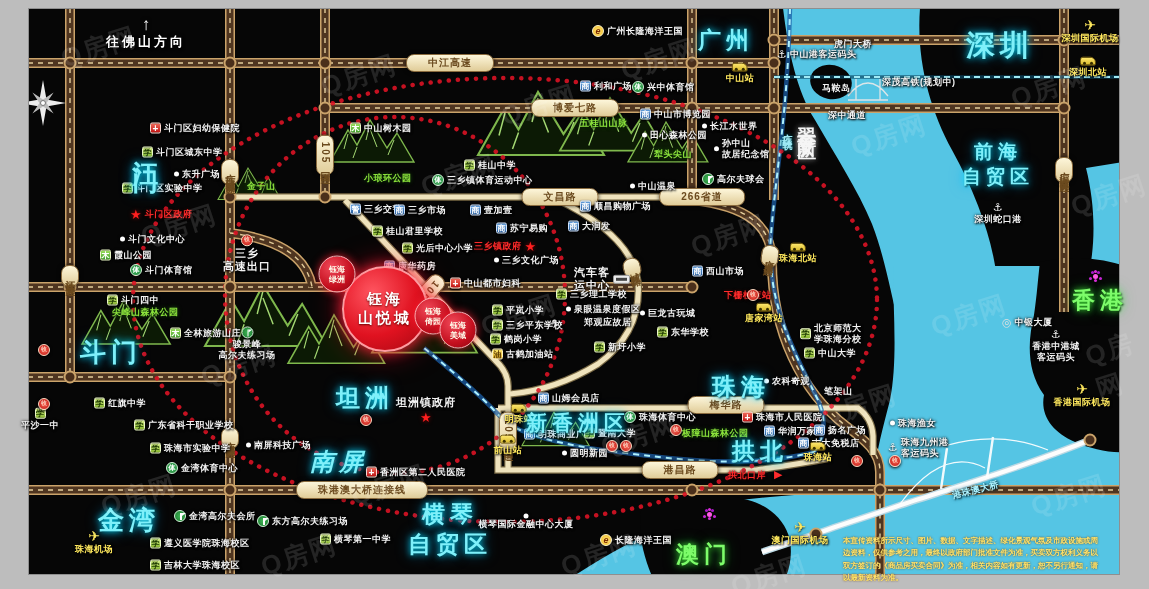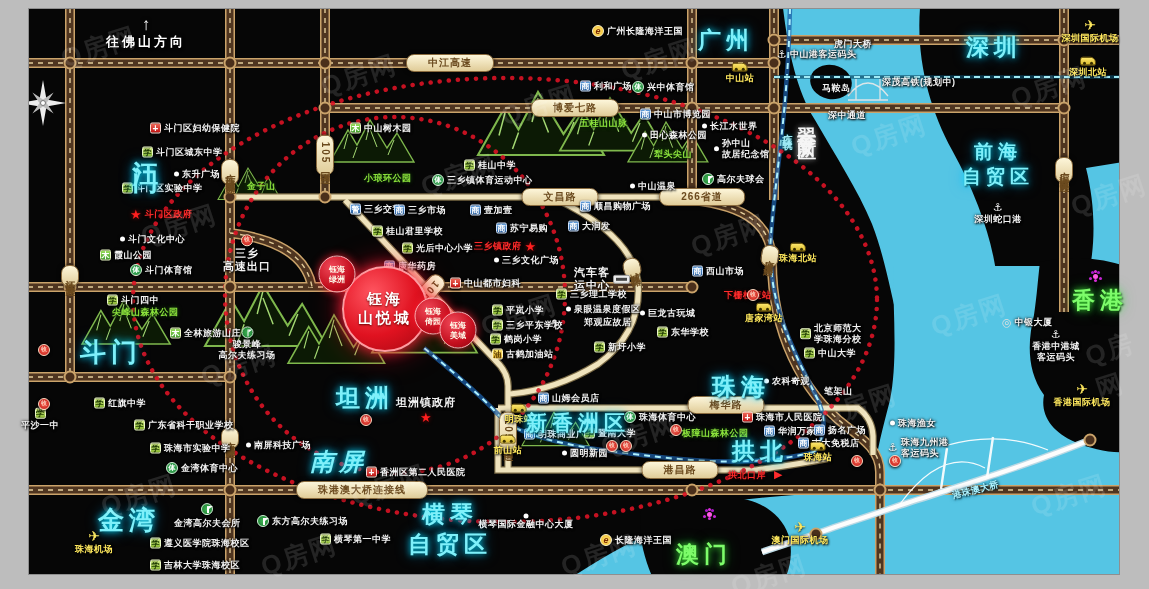--- a/index.html
+++ b/index.html
@@ -270,21 +270,21 @@
       <div class="poi" style="left: 170px; top: 333px;"><span class="ic ic-park">木</span><span class="lbl ">全林旅游山庄</span></div>
       <div class="poi" style="left: 247px; top: 186px;"><span class="lbl g">金子山</span></div>
       <div class="poi" style="left: 94px; top: 403px;"><span class="ic ic-school">学</span><span class="lbl ">红旗中学</span></div>
       <div class="poi" style="left: 134px; top: 425px;"><span class="ic ic-school">学</span><span class="lbl ">广东省科干职业学校</span></div>
       <div class="poi" style="left: 150px; top: 448px;"><span class="ic ic-school">学</span><span class="lbl ">珠海市实验中学</span></div>
       <div class="poi" style="left: 142px; top: 468px; margin-left: 24px;"><span class="ic ic-sport">体</span><span class="lbl ">金湾体育中心</span></div>
       <div class="poi pb" style="left: 40px; top: 418px;"><span class="ic ic-school">学</span><span class="lbl ">平沙一中</span></div>
       <div class="poi" style="left: 38px; top: 350px;"><span class="ic ic-toll">收</span></div>
       <div class="poi" style="left: 38px; top: 404px;"><span class="ic ic-toll">收</span></div>
       <div class="poi pb" style="left: 94px; top: 541px;"><span class="ic ic-plane">✈</span><span class="lbl y">珠海机场</span></div>
-      <div class="poi" style="left: 174px; top: 516px; flex-direction: column;"><span class="ic ic-golf"></span><span class="lbl ">金湾高尔夫会所</span></div>
+      <div class="poi" style="left: 174px; top: 516px;"><span class="ic ic-golf"></span><span class="lbl ">金湾高尔夫会所</span></div>
       <div class="poi" style="left: 150px; top: 543px;"><span class="ic ic-school">学</span><span class="lbl ">遵义医学院珠海校区</span></div>
       <div class="poi" style="left: 150px; top: 565px;"><span class="ic ic-school">学</span><span class="lbl ">吉林大学珠海校区</span></div>
       <div class="poi" style="left: 257px; top: 521px;"><span class="ic ic-golf"></span><span class="lbl ">东方高尔夫练习场</span></div>
       <div class="poi" style="left: 320px; top: 539px;"><span class="ic ic-school">学</span><span class="lbl ">横琴第一中学</span></div>
       <div class="poi pb" style="left: 247px; top: 342px;"><span class="ic ic-golf"></span><span class="lbl ">骏景峰
 高尔夫练习场</span></div>
       <div class="poi pb" style="left: 247px; top: 252px;"><span class="ic ic-toll">收</span><span class="lbl big">三乡
 高速出口</span></div>
       <div class="poi" style="left: 350px; top: 128px;"><span class="ic ic-park">木</span><span class="lbl ">中山树木园</span></div>
       <div class="poi" style="left: 364px; top: 178px;"><span class="lbl g">小琅环公园</span></div>
@@ -389,21 +389,21 @@
       <div class="region" style="left: 80px; top: 336px; font-size: 26px;">斗门</div>
       <div class="region" style="left: 98px; top: 504px; font-size: 26px;">金湾</div>
       <div class="region" style="left: 336px; top: 382px; font-size: 24px;">坦洲</div>
       <div class="region" style="left: 310px; top: 446px; font-size: 24px; font-style: italic;">南屏</div>
       <div class="region" style="left: 526px; top: 409px; font-size: 21px;">新香洲区</div>
       <div class="region" style="left: 712px; top: 371px; font-size: 24px;">珠海</div>
       <div class="region" style="left: 732px; top: 437px; font-size: 23px;">拱北</div>
       <div class="region ac" style="left: 408px; top: 500px; font-size: 23px;">横琴
 自贸区</div>
       <div class="region" style="left: 698px; top: 26px; font-size: 23px;">广州</div>
-      <div class="region" style="left: 966px; top: 33px; font-size: 23px;">深圳</div>
+      <div class="region" style="left: 966px; top: 27px; font-size: 29px;">深圳</div>
       <div class="region ac" style="left: 962px; top: 140px; font-size: 19px;">前海
 自贸区</div>
       <div class="region v white" style="left: 794px; top: 112px; font-size: 19px;">翠亨新区</div>
       <div class="region green" style="left: 676px; top: 540px; font-size: 23px;">澳门</div>
       <div class="region green" style="left: 1072px; top: 286px; font-size: 23px;">香港</div>
       <div class="region v rail" style="left: 781px; top: 126px; font-size: 10px;">广珠轻轨</div>
     </div>
 
   <div class="lay" id="project-layer">
     <div class="prj-main" id="prj-main" style="left: 385px; top: 309px;">
@@ -416,20 +416,21 @@
 倚园</div>
       <div class="prj-sub" style="left: 458px; top: 330px;">钰海
 美域</div>
     </div>
 
   <div class="dir">
     <div class="arr">↑</div>
     <div class="txt">往佛山方向</div>
   </div>
 
+  <div class="disc"><span>本宣传资料所示尺寸、图片、数据、文字描述、绿化景观气氛及市政设施或周边资料，仅供参考之用，最终以政府部门批准文件为准，</span><span>买卖双方权利义务以双方签订的《商品房买卖合同》为准，相关内容如有更新，恕不另行通知，请以最新资料为准。</span></div>
 
   <div class="lay" id="wm-layer">
       <div class="wm" style="left: 60px; top: 30px;">Q房网</div>
       <div class="wm" style="left: 320px; top: 58px;">Q房网</div>
       <div class="wm" style="left: 140px; top: 208px;">Q房网</div>
       <div class="wm" style="left: 420px; top: 158px;">Q房网</div>
       <div class="wm" style="left: 620px; top: 42px;">Q房网</div>
       <div class="wm" style="left: 850px; top: 118px;">Q房网</div>
       <div class="wm" style="left: 1010px; top: 70px;">Q房网</div>
       <div class="wm" style="left: 200px; top: 348px;">Q房网</div>

